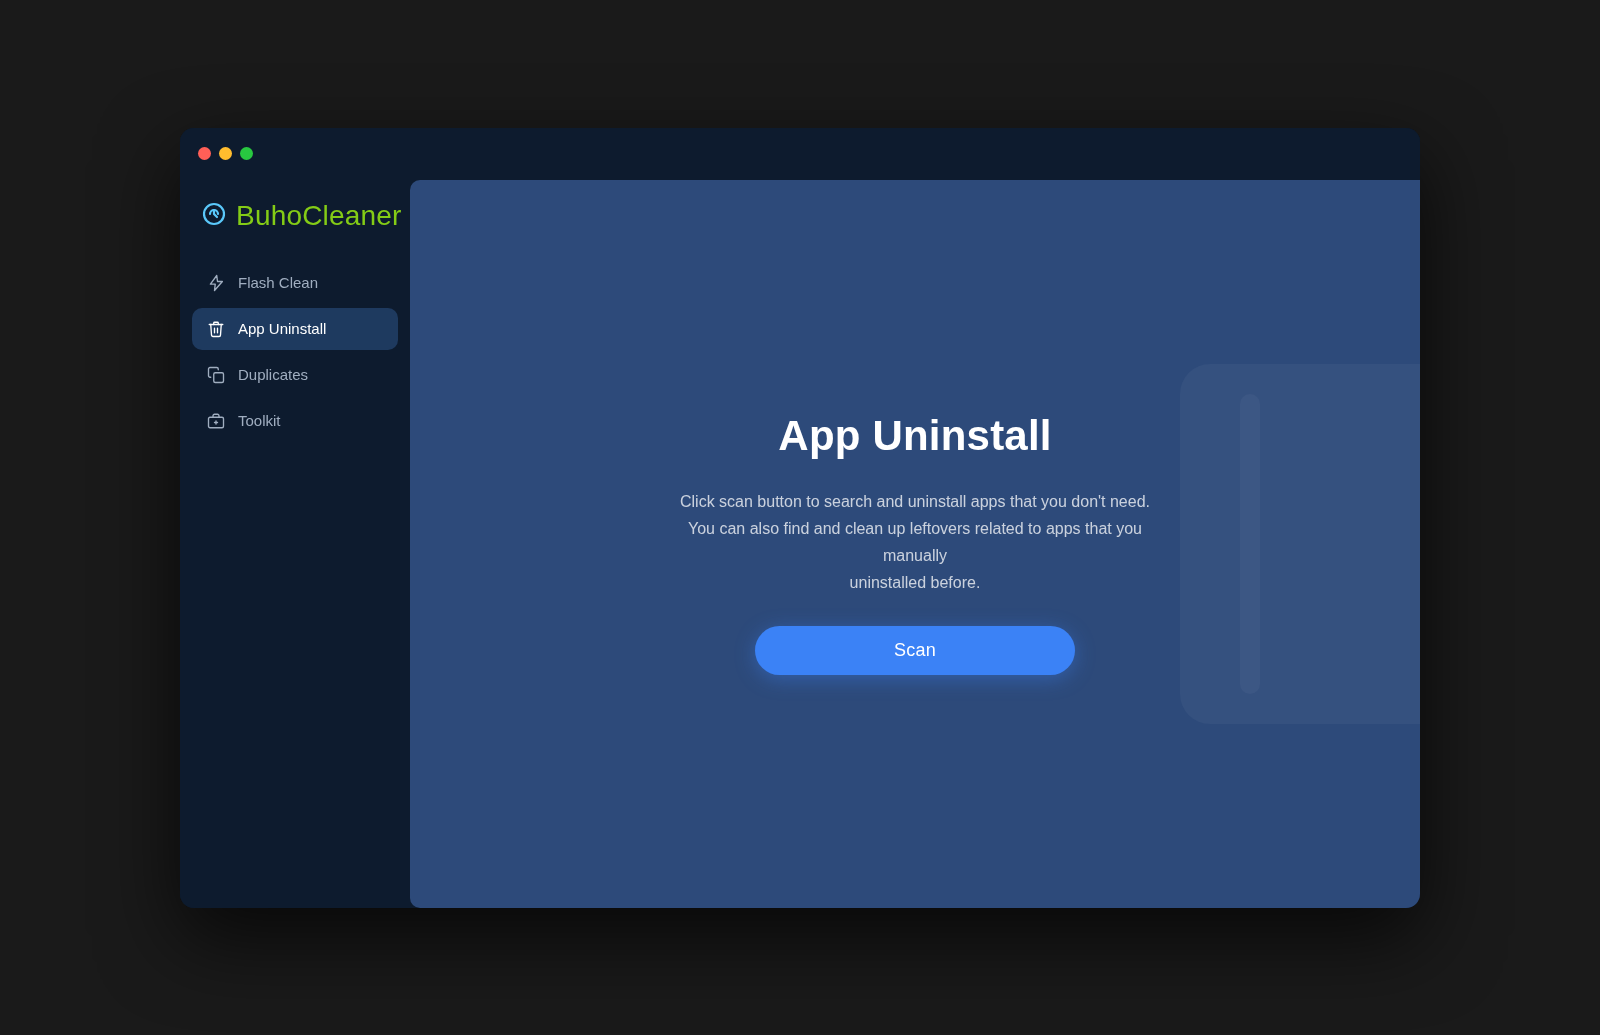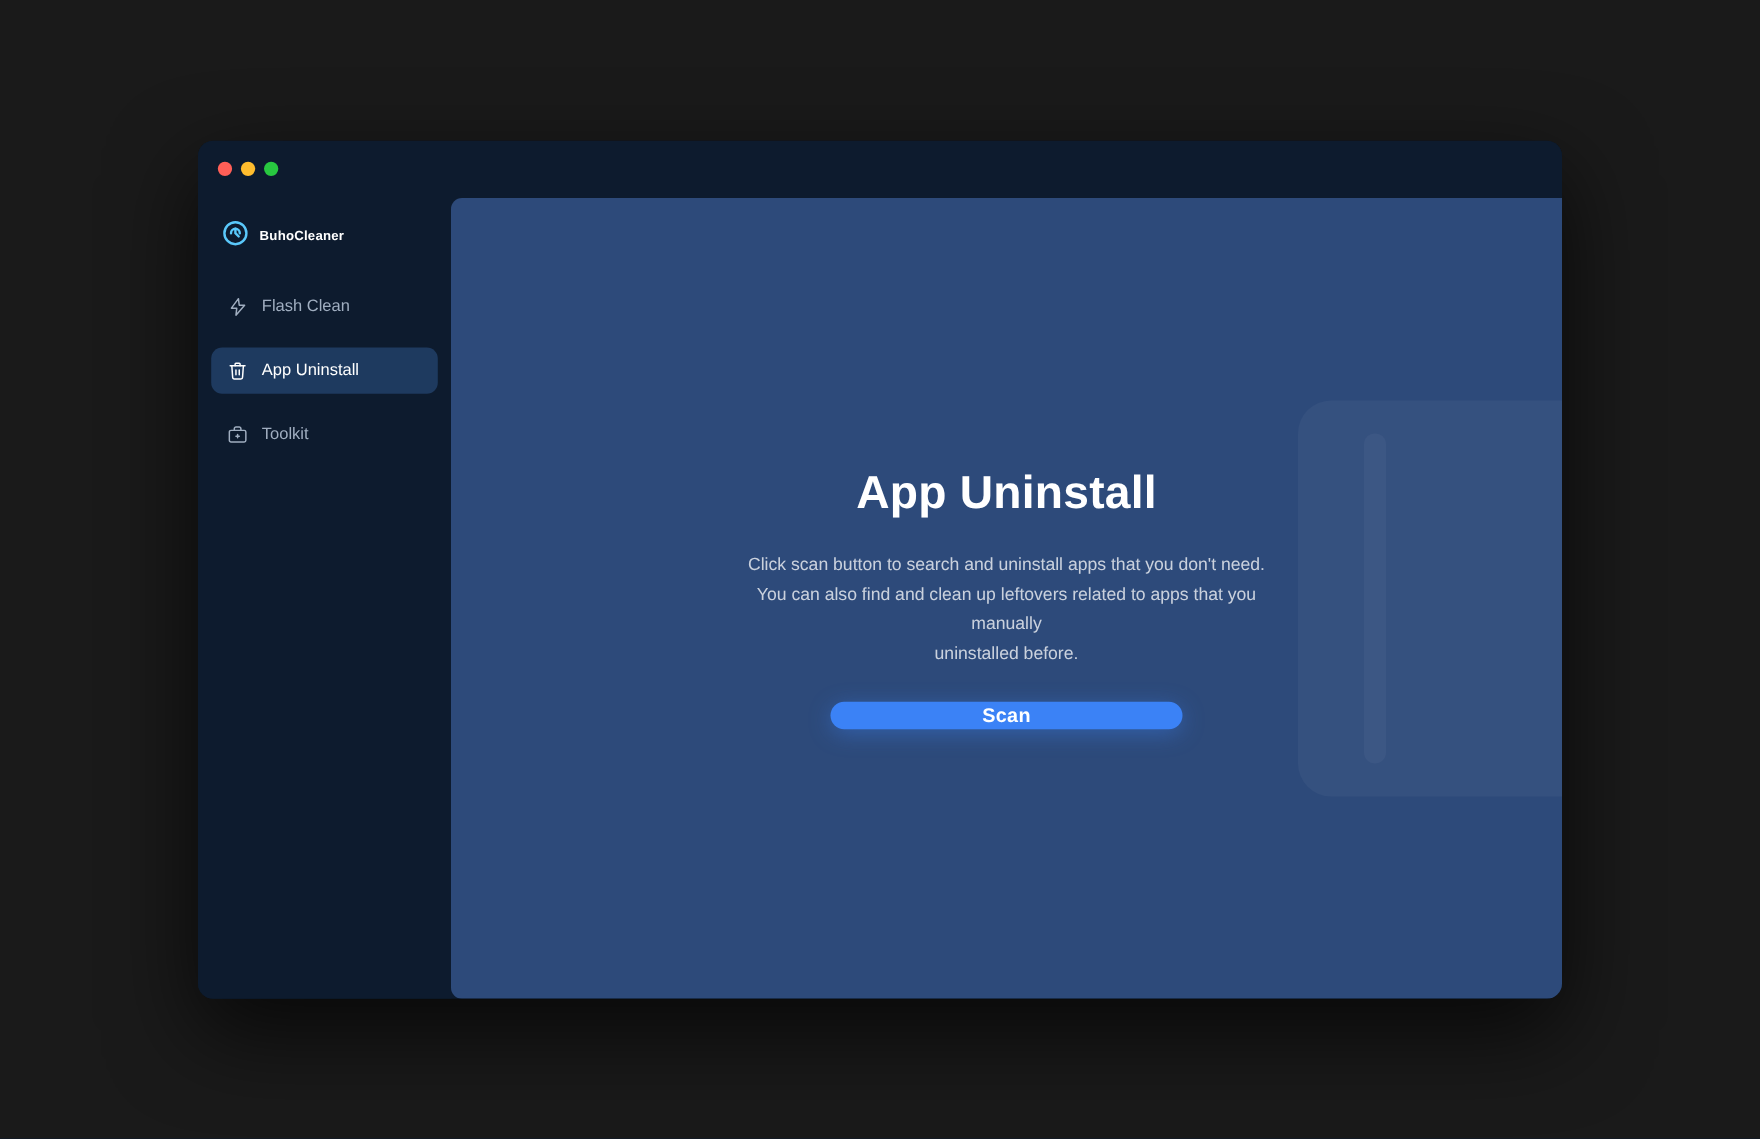--- a/index.html
+++ b/index.html
@@ -70,30 +70,30 @@
       padding: 0 22px 30px 22px;
     }
 
     .logo-icon {
       color: #5ac8fa;
       font-size: 22px;
       line-height: 1;
     }
 
     .logo-text {
-      font-size: 12px;
-      font-weight: 700;
-      color: #ffffff;
+      font-size: 28px;
+      font-weight: 400;
+      color: #84cc16;
       letter-spacing: 0.2px;
     }
 
     .nav-items {
       display: flex;
       flex-direction: column;
-      gap: 16px;
+      gap: 4px;
       padding: 0 12px;
     }
 
     .nav-item {
       display: flex;
       align-items: center;
       gap: 12px;
       padding: 11px 14px;
       border-radius: 10px;
       cursor: pointer;
@@ -186,24 +186,24 @@
       color: rgba(255,255,255,0.75);
       line-height: 1.7;
       margin-bottom: 30px;
     }
 
     .scan-button {
       background: #3b82f6;
       color: #ffffff;
       border: none;
       border-radius: 50px;
-      padding: 2px 0;
+      padding: 14px 0;
       width: 320px;
       font-size: 18px;
-      font-weight: 700;
+      font-weight: 400;
       cursor: pointer;
       letter-spacing: 0.3px;
       transition: background 0.15s, transform 0.1s;
       box-shadow: 0 4px 20px rgba(59,130,246,0.4);
     }
   </style>
 </head>
 <body>
 
 <div class="window">
@@ -248,20 +248,29 @@
                 <polyline points="3 6 5 6 21 6"></polyline>
                 <path d="M19 6l-1 14a2 2 0 01-2 2H8a2 2 0 01-2-2L5 6"></path>
                 <path d="M10 11v6M14 11v6"></path>
                 <path d="M9 6V4a1 1 0 011-1h4a1 1 0 011 1v2"></path>
               </svg>
           </span>
           <span>App Uninstall</span>
         </div>
 
 
+        <div class="nav-item">
+          <span class="nav-icon">
+            <svg viewBox="0 0 24 24">
+                <rect x="9" y="9" width="13" height="13" rx="2"></rect>
+                <path d="M5 15H4a2 2 0 01-2-2V4a2 2 0 012-2h9a2 2 0 012 2v1"></path>
+              </svg>
+          </span>
+          <span>Duplicates</span>
+        </div>
 
 
         <div class="nav-item">
           <span class="nav-icon">
             <svg viewBox="0 0 24 24">
                 <rect x="2" y="7" width="20" height="14" rx="2"></rect>
                 <path d="M16 7V5a2 2 0 00-2-2h-4a2 2 0 00-2 2v2"></path>
                 <line x1="12" y1="12" x2="12" y2="16"></line>
                 <line x1="10" y1="14" x2="14" y2="14"></line>
               </svg>

